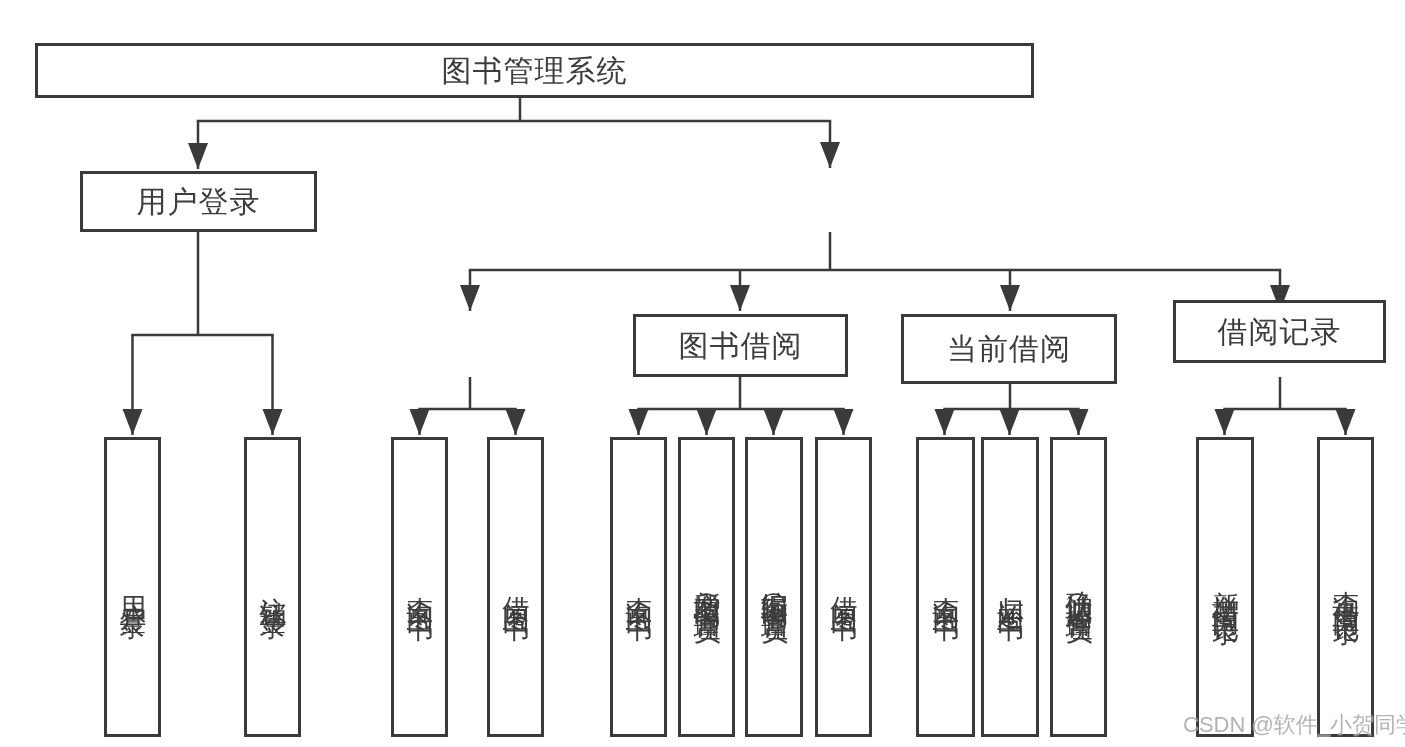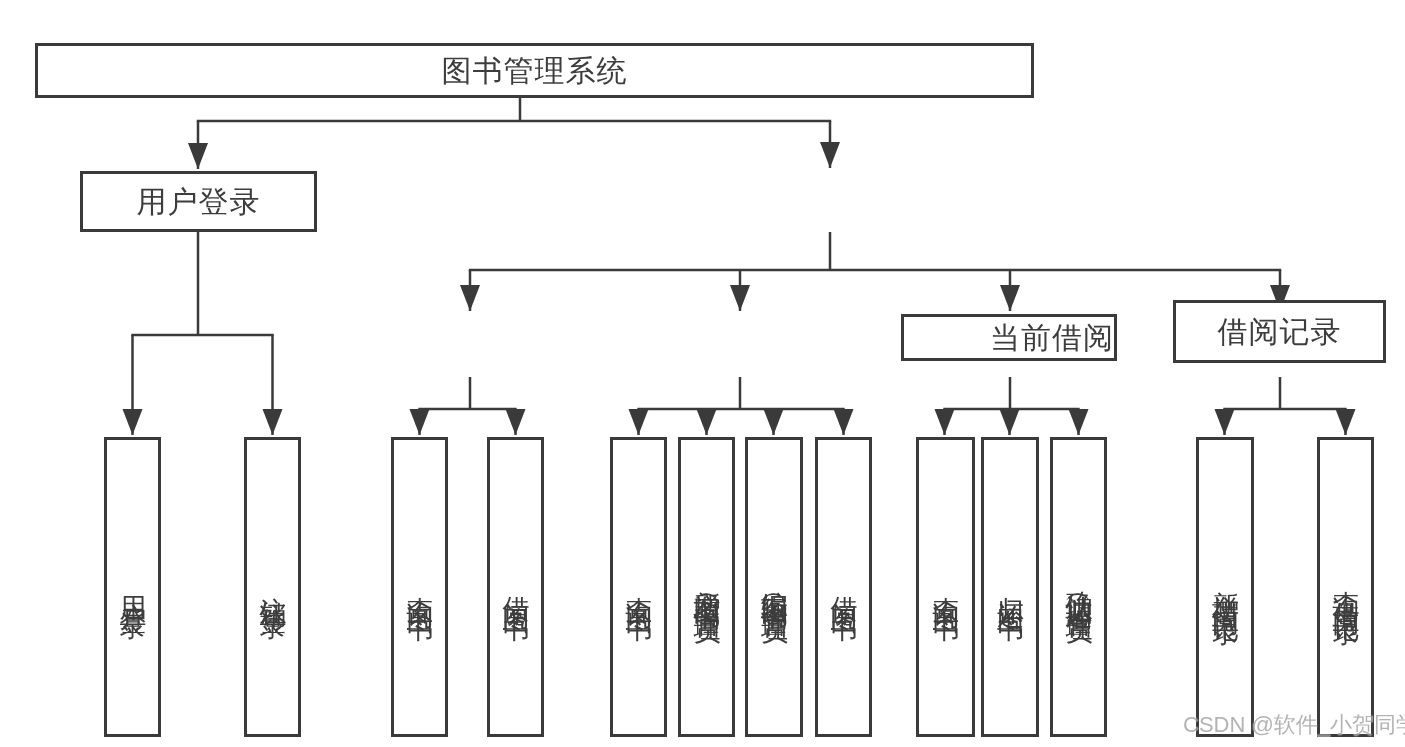--- a/index.html
+++ b/index.html
@@ -88,21 +88,24 @@
   </svg>
 
   <div class="box" style="left:35px;top:13px;width:999px;height:55px;margin-top:30px;">
     <span class="hlabel">图书管理系统</span>
   </div>
 
   <div class="box" style="left:80px;top:171px;width:237px;height:61px;">
     <span class="hlabel">用户登录</span>
   </div>
 
-  <div class="box" style="left:901px;top:314px;width:216px;height:47px;justify-content:flex-end;">
+  <div class="box" style="left:633px;top:314px;width:215px;height:63px;">
+    <span class="hlabel">图书借阅</span>
+  </div>
+  <div class="box" style="left:901px;top:314px;width:216px;height:70px;">
     <span class="hlabel">当前借阅</span>
   </div>
   <div class="box" style="left:1173px;top:300px;width:213px;height:63px;">
     <span class="hlabel">借阅记录</span>
   </div>
 
   <div class="box leaf" style="left:104px;top:437px;width:57px;height:300px;">
     <span class="vlabel">用户登录</span>
   </div>
   <div class="box leaf" style="left:244px;top:437px;width:57px;height:300px;">

